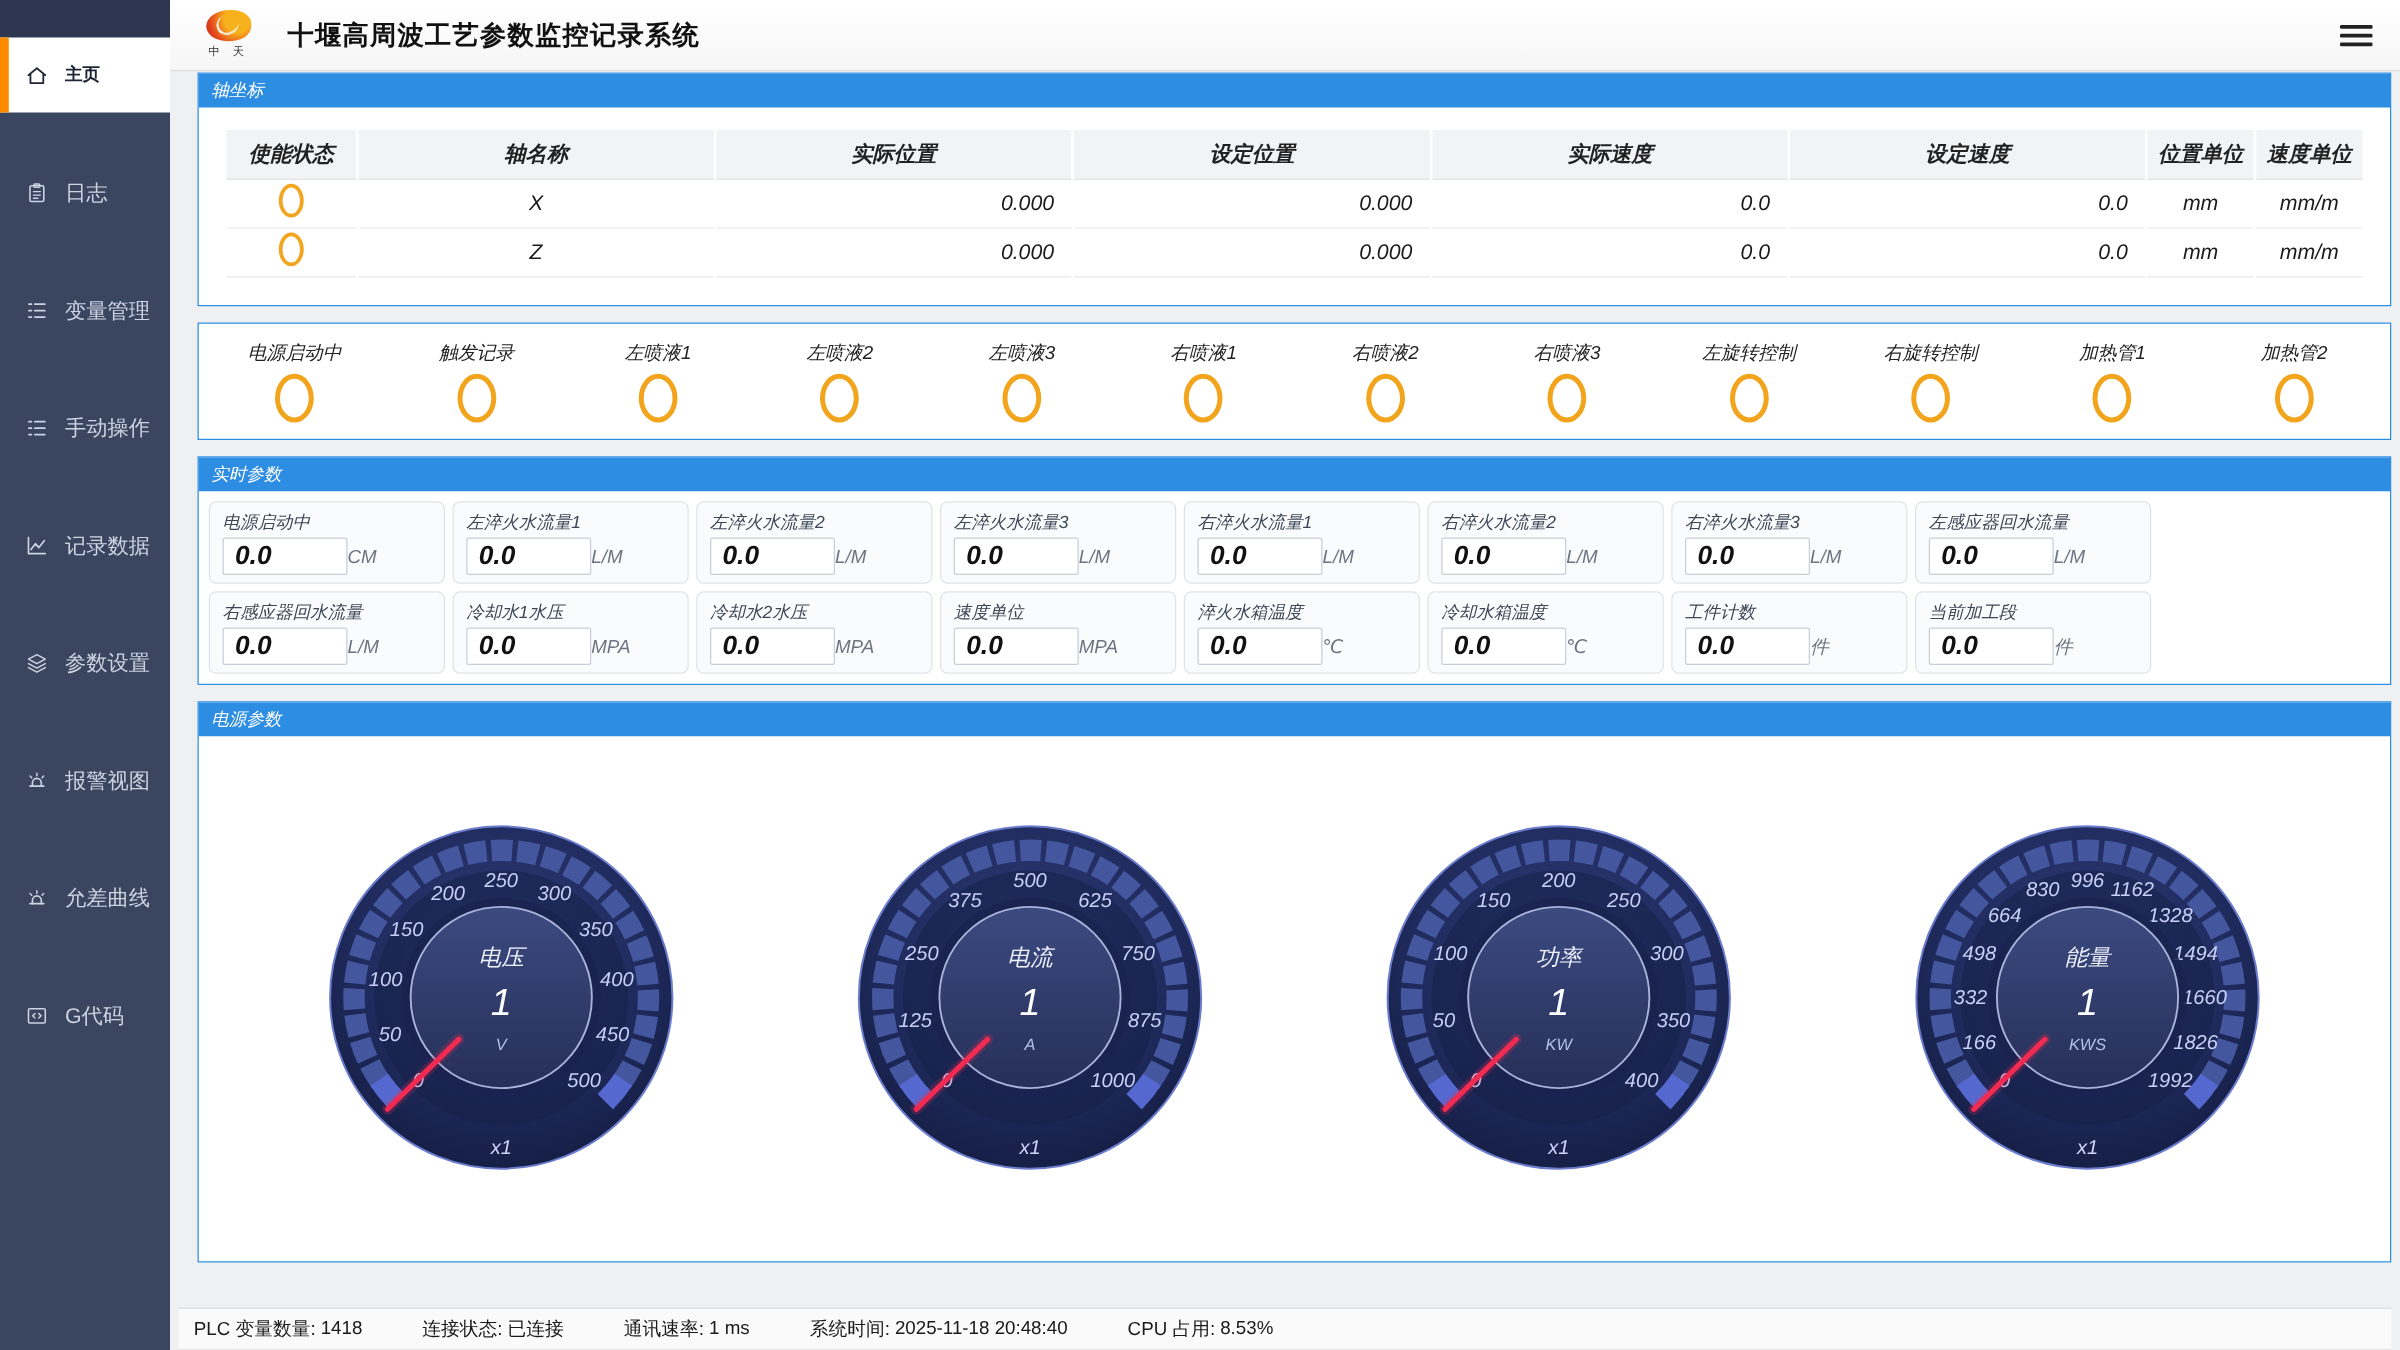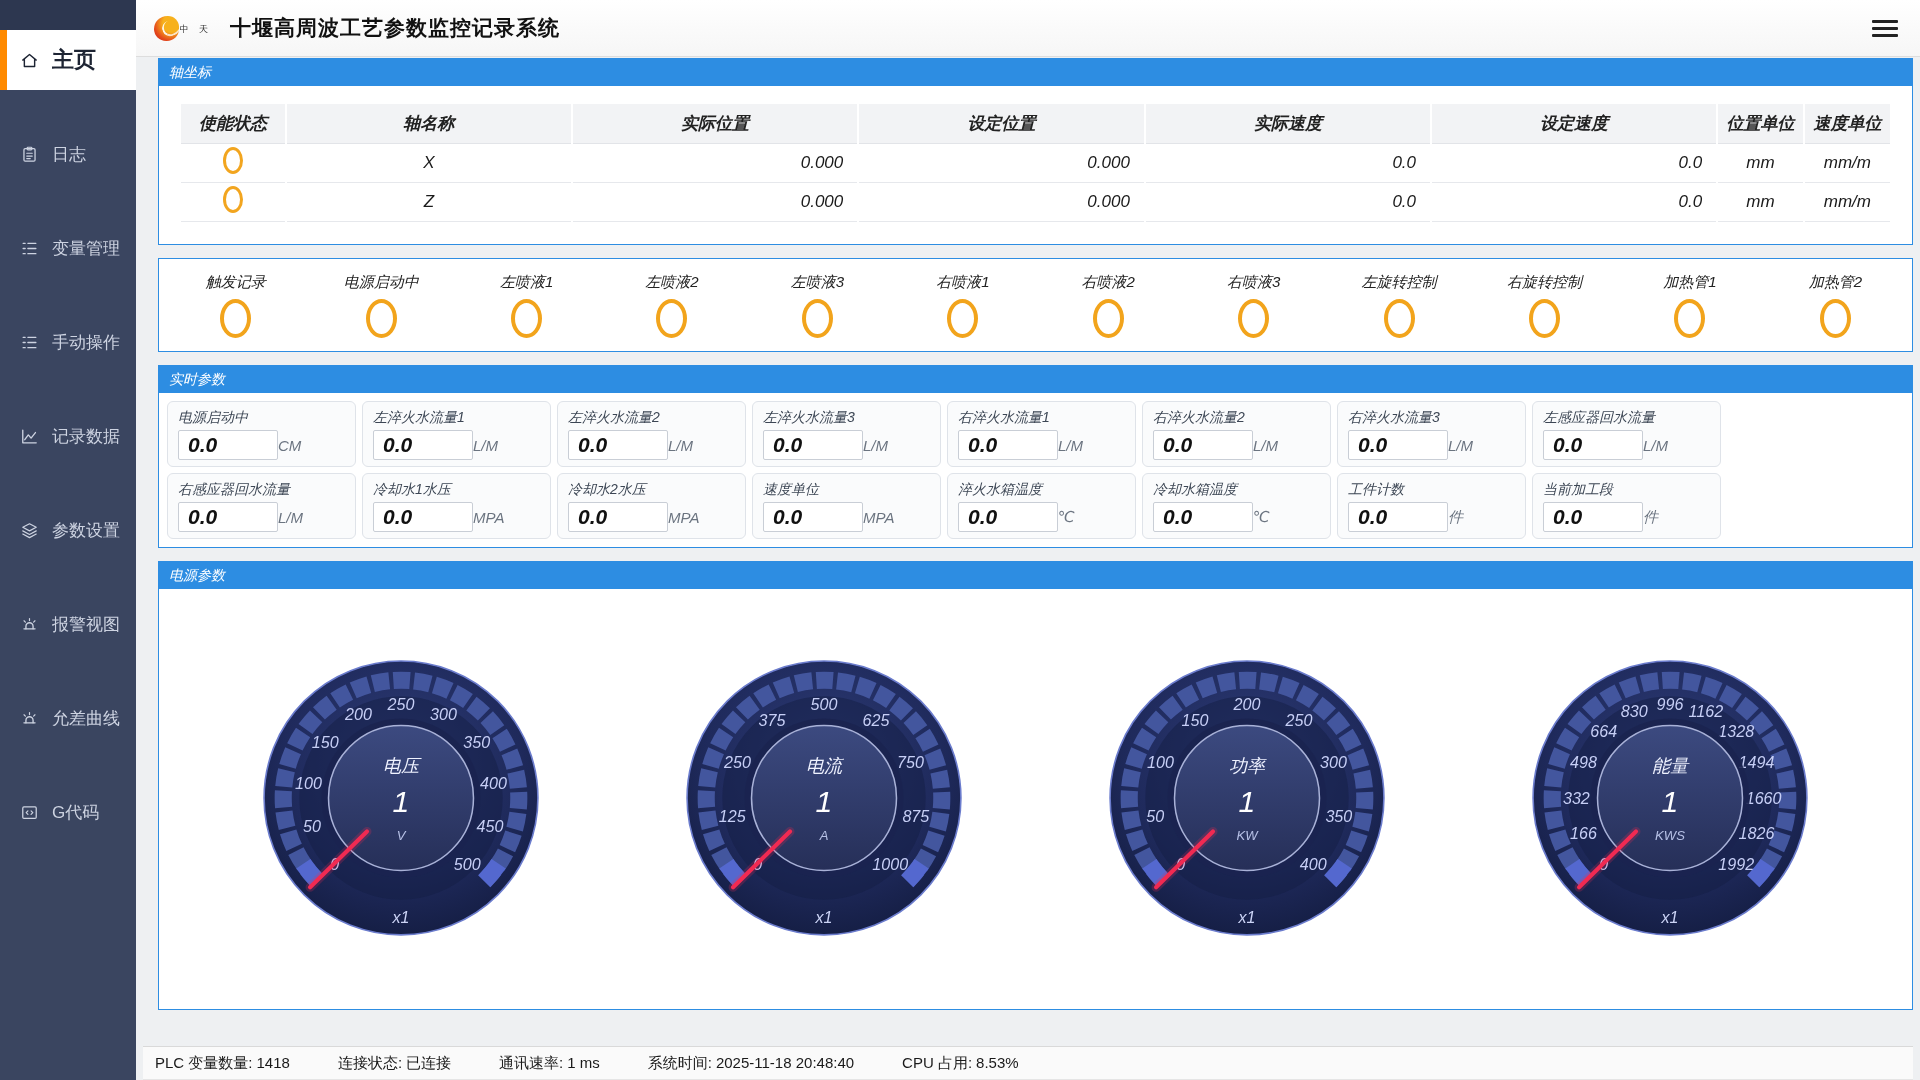--- a/index.html
+++ b/index.html
@@ -6,28 +6,28 @@
   html,body { width:1920px; height:1080px; font-family:"Liberation Sans","DejaVu Sans",sans-serif; background:#eef0f2; overflow:hidden; }
   .app { display:flex; width:100%; height:100%; }
 
   
   .sidebar { width:136px; background:#3a4560; flex:0 0 136px; position:relative; }
   .sidebar-top { height:30px; background:#2d3750; }
   .side-item { height:60px; margin-bottom:34px; display:flex; align-items:center; padding-left:20px; gap:13px;
                color:#cdd3e1; font-size:17px; cursor:pointer; }
   .side-item .icn { width:19px; height:19px; display:inline-flex; }
   .side-item .icn svg { width:19px; height:19px; }
-  .side-item.active { background:#ffffff; border-left:7px solid #ff8a00; padding-left:13px; color:#1d2433; font-weight:bold; font-size:22px; }
+  .side-item.active { background:#ffffff; border-left:7px solid #ff8a00; padding-left:13px; color:#1d2433; font-weight:bold; font-size:14px; }
 
   
   .main { flex:1; display:flex; flex-direction:column; }
 
   .topbar { height:57px; background:linear-gradient(#ffffff,#f6f6f6); border-bottom:1px solid #dddddd;
             display:flex; align-items:center; padding:0 22px 0 18px; }
-  .logo-wrap { width:58px; display:flex; flex-direction:row; align-items:center; margin-right:18px;justify-content:space-between; }
+  .logo-wrap { width:58px; display:flex; flex-direction:column; align-items:center; margin-right:18px;justify-content:space-between; }
   .logo-mark { width:36px; height:25px; border-radius:55% 45% 50% 50%; background:radial-gradient(circle at 70% 30%, #f7b11c 0 35%, #e4481c 70%, #c41e14 100%); position:relative; }
   .logo-mark::after { content:""; position:absolute; left:8px; top:4px; width:16px; height:14px; border-left:2px solid rgba(255,255,255,.9); border-bottom:2px solid rgba(255,255,255,.75); border-radius:50%; transform:rotate(-20deg); }
   .logo-text { font-size:9px; color:#333; letter-spacing:4px; margin-top:2px; white-space:nowrap; }
   .app-title { font-size:21px; font-weight:bold; color:#111; letter-spacing:1px; }
   .burger { margin-left:auto; width:26px; cursor:pointer; }
   .burger div { height:3px; background:#222; margin:4px 0; border-radius:1px; }
 
   .content { flex:1; padding:1px 7px 0 22px;font-style:italic; }
 
   
@@ -225,25 +225,25 @@
                   <td class="cell-c">mm/m</td>
                 </tr>
               </tbody>
           </table>
         </div>
       </div>
 
       <div class="panel">
         <div class="ind-body" id="ind-body">
             <div class="ind">
+              <div class="ind-label">电源启动中</div>
+              <div class="ind-ring"></div>
+            </div>
+            <div class="ind">
               <div class="ind-label">触发记录</div>
-              <div class="ind-ring"></div>
-            </div>
-            <div class="ind">
-              <div class="ind-label">电源启动中</div>
               <div class="ind-ring"></div>
             </div>
             <div class="ind">
               <div class="ind-label">左喷液1</div>
               <div class="ind-ring"></div>
             </div>
             <div class="ind">
               <div class="ind-label">左喷液2</div>
               <div class="ind-ring"></div>
             </div>

